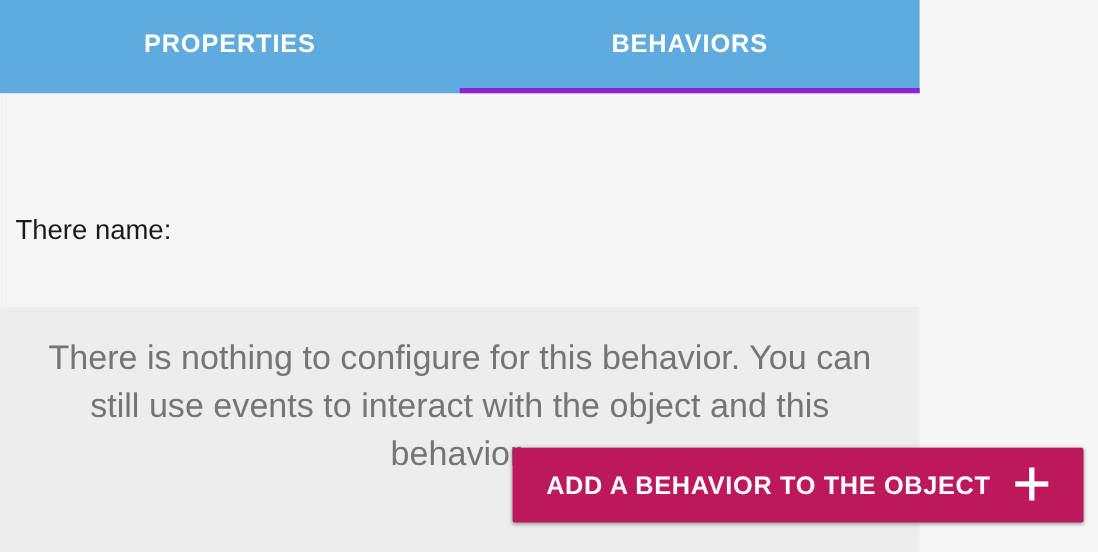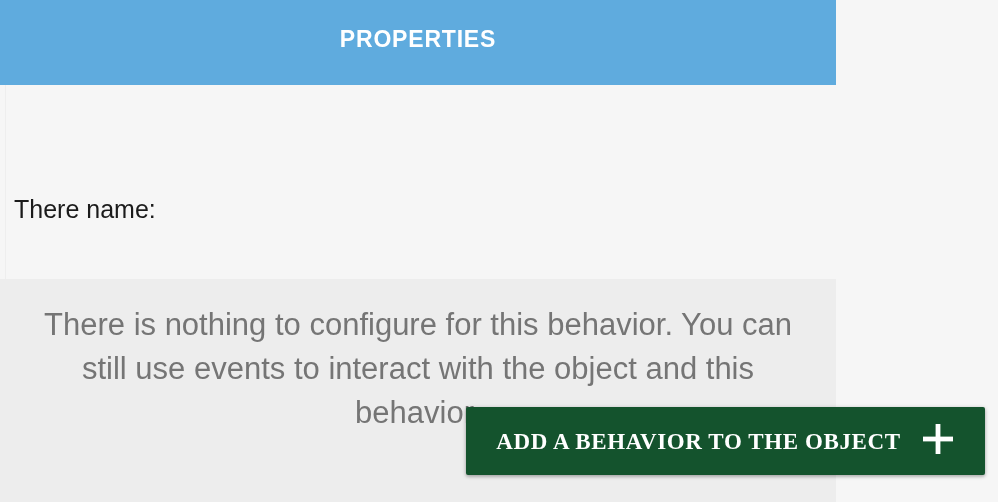--- a/index.html
+++ b/index.html
@@ -169,31 +169,31 @@
     line-height: 1.42;
   }
 
   .add-behavior-button {
     position: absolute;
     left: 466px;
     top: 128px;
     width: 519px;
     height: 68px;
     box-sizing: border-box;
-    background: #14532d;
+    background: #be185d;
     color: #ffffff;
     border: none;
     border-radius: 2px;
     box-shadow: 0 1px 4px rgba(0,0,0,0.26), 0 2px 3px rgba(0,0,0,0.12);
     display: flex;
     align-items: center;
     justify-content: center;
     gap: 20px;
     cursor: pointer;
-    font-family: Liberation Serif, serif;
+    font-family: Liberation Sans, sans-serif;
   }
   .add-behavior-label {
     font-size: 23px;
     font-weight: bold;
     letter-spacing: 0.6px;
     color: #ffffff;
     line-height: 1;
   }
   .plus-icon {
     display: block;
@@ -202,20 +202,24 @@
 </style>
 </head>
 <body>
 
 <div class="panel">
 
   <div class="tabbar">
     <div class="tab inactive">
       <span class="tab-label">PROPERTIES</span>
 
+    </div>
+    <div class="tab active">
+      <span class="tab-label">BEHAVIORS</span>
+      <span class="tab-indicator"></span>
     </div>
   </div>
 
   <div class="form-section">
     <div class="left-rule"></div>
 
     <div class="row row-object-name">
       <span class="field-label">There name:</span>
     </div>
 

